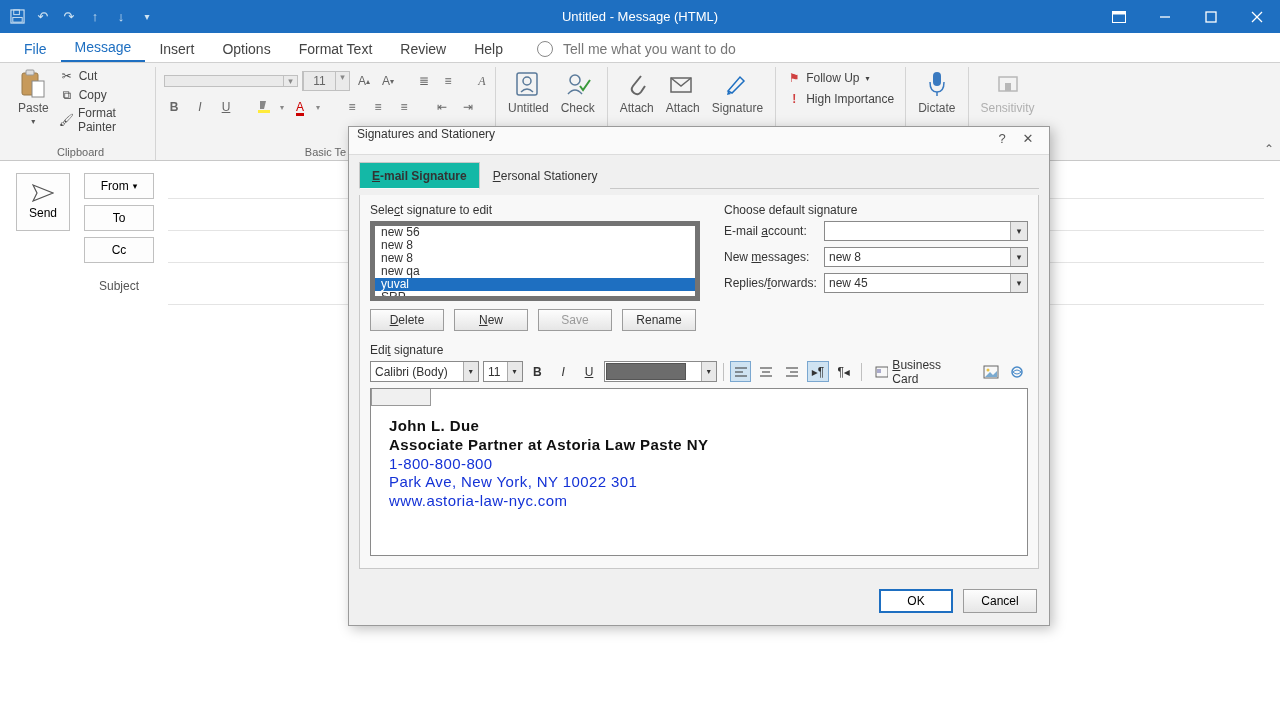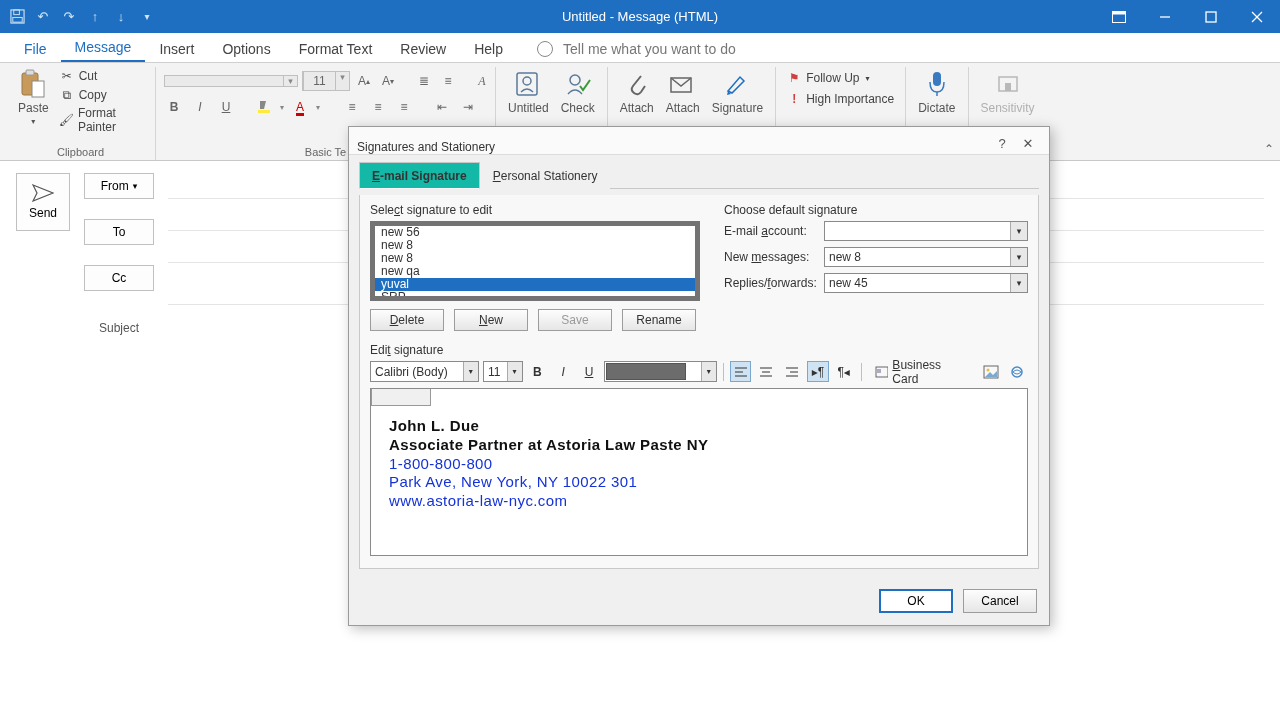--- a/index.html
+++ b/index.html
@@ -34,29 +34,29 @@
   .font-box { display: inline-flex; border: 1px solid #c0c0c0; background: #eaeaea; }
   .font-name { width: 118px; padding: 2px 4px; font-size: 12px; color: #666; }
   .font-size { width: 32px; border-left: 1px solid #c0c0c0; padding: 2px 4px; text-align: center; color: #666; }
   .fbtn { width: 20px; height: 20px; display: inline-flex; align-items: center; justify-content: center; color: #666; cursor: pointer; }
   .ribbon-collapse { position: absolute; right: 6px; bottom: 4px; font-size: 12px; color: #666; cursor: pointer; }
 
   
   .compose { padding: 12px 16px; display: flex; gap: 14px; }
   .send-col { display: flex; flex-direction: column; align-items: center; gap: 6px; }
   .send-btn { width: 54px; height: 58px; border: 1px solid #c0c0c0; background: #fdfdfd; display: flex; flex-direction: column; align-items: center; justify-content: center; gap: 4px; cursor: pointer; font-size: 12px; }
-  .addr-col { display: flex; flex-direction: column; gap: 20px; }
+  .addr-col { display: flex; flex-direction: column; gap: 6px; }
   .addr-btn { width: 70px; height: 26px; border: 1px solid #c0c0c0; background: #fdfdfd; display: flex; align-items: center; justify-content: center; font-size: 12px; cursor: pointer; gap: 4px; }
   .subject-label { font-size: 12px; color: #555; width: 140px; text-align: center; }
   .fields-col { flex: 1; display: flex; flex-direction: column; gap: 6px; }
   .field-line { height: 26px; border-bottom: 1px solid #e4e4e4; }
 
   
   .dialog { position: absolute; left: 348px; top: 126px; width: 702px; background: #f0f0f0; border: 1px solid #9a9a9a; box-shadow: 3px 3px 12px rgba(0,0,0,0.25); font-size: 12px; color: #333; }
-  .dlg-title { height: 28px; display: flex; align-items: flex-end; padding: 0 8px; background: #fafafa; border-bottom: 1px solid #dcdcdc; }
+  .dlg-title { height: 28px; display: flex; align-items: flex-start; padding: 0 8px; background: #fafafa; border-bottom: 1px solid #dcdcdc; }
   .dlg-title .spacer { flex: 1; }
   .dlg-close, .dlg-help { width: 26px; height: 22px; display: flex; align-items: center; justify-content: center; cursor: pointer; color: #555; font-size: 13px; }
   .dlg-body { padding: 6px 10px 10px; }
   .dlg-tabs { display: flex; border-bottom: 1px solid #c8c8c8; margin-bottom: 6px; }
   .dlg-tab { padding: 6px 12px 5px; border: 1px solid transparent; border-bottom: none; cursor: pointer; font-size: 12px; position: relative; top: 1px; background: #f0f0f0; }
   .dlg-tab.active { border-color: #c8c8c8; background: #14b8a6; border-bottom: 1px solid #f8f8f8; font-weight: bold; }
   .dlg-tab u { text-decoration: underline; }
   .dlg-content { background: #f8f8f8; border: 1px solid #c8c8c8; border-top: none; padding: 8px 10px 12px; }
   .two-col { display: flex; gap: 24px; }
   .col-l { width: 330px; }

